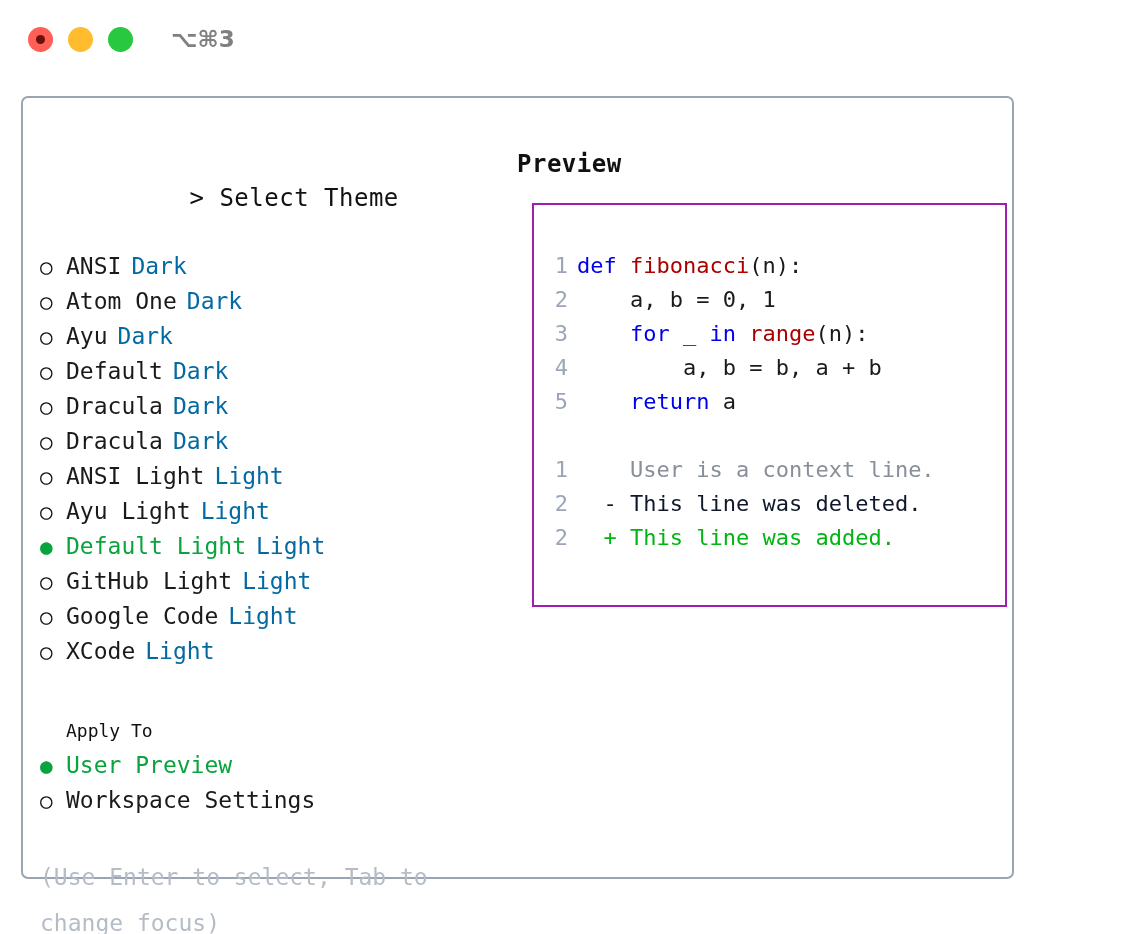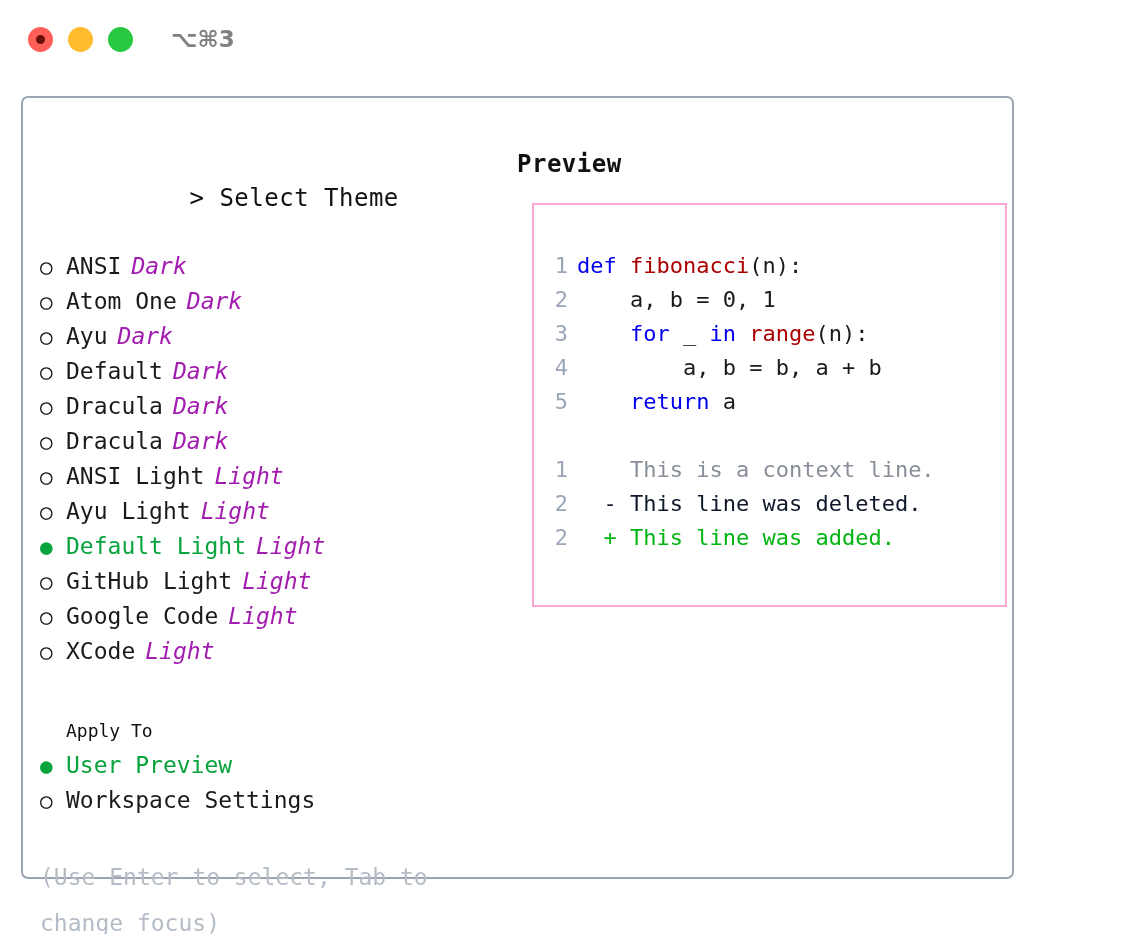--- a/index.html
+++ b/index.html
@@ -116,23 +116,22 @@
   .bullet {
     width: 26px;
     flex: 0 0 26px;
     color: #111111;
     font-size: 21px;
   }
   .bullet.sel { color: #0aa43e; }
   .opt-label { color: #1a1a1a; }
   .opt-row.selected .opt-label { color: #0aa43e; }
   .opt-suffix {
-    color: #a21caf;
+    color: #0369a1;
     margin-left: 10px;
-    font-style: italic;
   }
 
   .apply-head {
     font-size: 18px;
     color: #111111;
     line-height: 34px;
     padding-left: 26px;
     margin-top: 45px;
     white-space: pre;
   }
@@ -158,21 +157,21 @@
     color: #111111;
     line-height: 34px;
     letter-spacing: 0.5px;
     margin-left: 14px;
   }
   .preview-box {
     margin-top: 22px;
     margin-left: 29px;
     width: 475px;
     height: 404px;
-    border: 2px solid #f9a8d4;
+    border: 2px solid #a21caf;
     box-sizing: border-box;
     background: #ffffff;
     padding: 44px 0 4px 12px;
   }
 
   .code-line {
     font-size: 22px;
     line-height: 34px;
     white-space: pre;
     color: #1a1a1a;
@@ -244,21 +243,21 @@
         <div class="preview-box">
           <div id="code-block">
               <div class="code-line"><span class="ln">1</span><span class="kw">def </span><span class="fn">fibonacci</span><span class="plain">(n):</span></div>
               <div class="code-line"><span class="ln">2</span><span class="plain">    a, b = 0, 1</span></div>
               <div class="code-line"><span class="ln">3</span><span class="plain">    </span><span class="kw">for</span><span class="plain"> _ </span><span class="kw">in </span><span class="fn">range</span><span class="plain">(n):</span></div>
               <div class="code-line"><span class="ln">4</span><span class="plain">        a, b = b, a + b</span></div>
               <div class="code-line"><span class="ln">5</span><span class="plain">    </span><span class="kw">return</span><span class="plain"> a</span></div>
             </div>
           <div class="gap"></div>
           <div id="diff-block">
-              <div class="code-line"><span class="ln">1</span><span class="diff-ctx">    This is a context line.</span></div>
+              <div class="code-line"><span class="ln">1</span><span class="diff-ctx">    User is a context line.</span></div>
               <div class="code-line"><span class="ln">2</span><span class="diff-del">  - This line was deleted.</span></div>
               <div class="code-line"><span class="ln">2</span><span class="diff-add">  + This line was added.</span></div>
             </div>
         </div>
       </div>
 
     </div>
   </div>
 </div>
 

